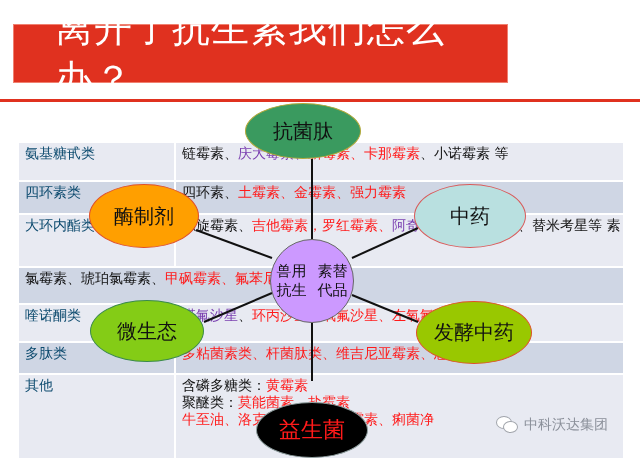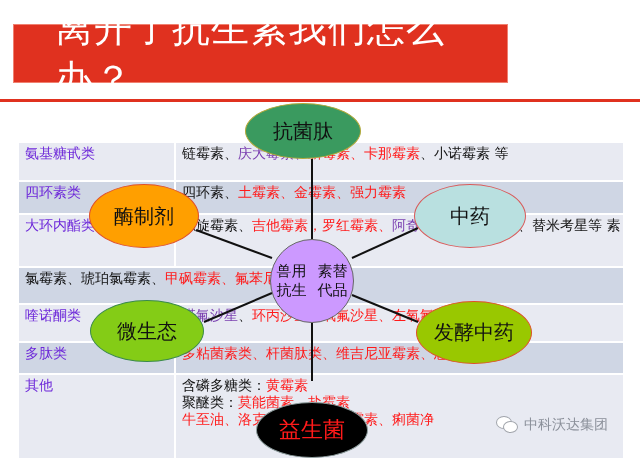--- a/index.html
+++ b/index.html
@@ -19,21 +19,21 @@
     margin-left: 41px;
   }
   .rule { position: absolute; left: 0; top: 99px; width: 640px; height: 3px; background: #e0311f; }
 
   .table { position: absolute; left: 19px; top: 143px; width: 604px; }
   .row { display: flex; border-bottom: 2px solid #ffffff; box-sizing: border-box; }
   .row.light { background: #e8eaf2; }
   .row.dark { background: #cfd6e4; }
   .cell-cat {
     width: 157px; padding: 2px 0 0 6px; box-sizing: border-box;
-    font-size: 14px; color: #6d28d9; border-right: 2px solid #ffffff;
+    font-size: 14px; color: #0c4a6e; border-right: 2px solid #ffffff;
   }
   .cell-items { flex: 1; padding: 2px 0 0 6px; font-size: 14px; color: #111; line-height: 17px; }
   .red { color: #ff1a1a; }
   .purple { color: #7a3fb0; }
   .black { color: #111; }
 
   svg.lines { position: absolute; left: 0; top: 0; width: 640px; height: 458px; }
 
   .oval {
     position: absolute; border-radius: 50%; box-sizing: border-box;

